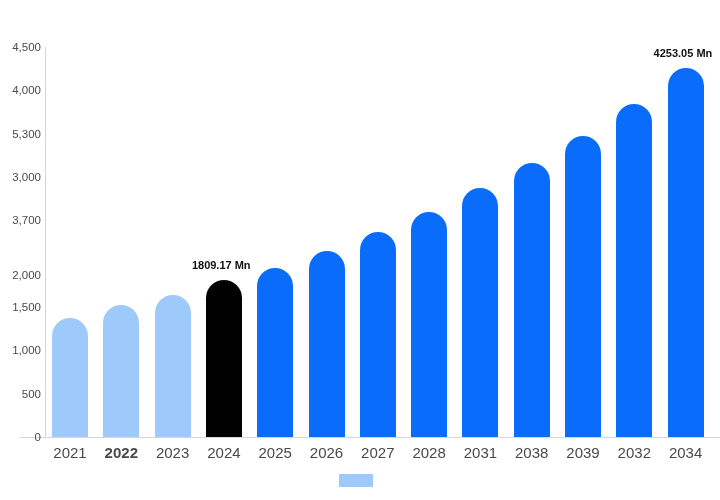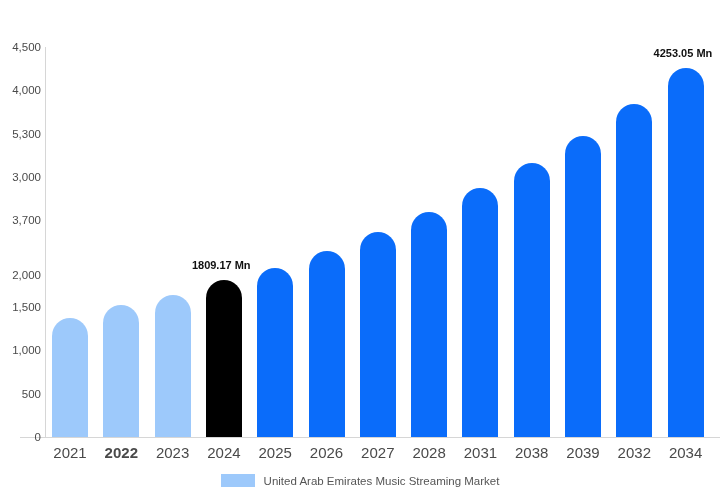--- a/index.html
+++ b/index.html
@@ -221,18 +221,17 @@
       <div class="x-tick" style="left: 401.1px;">2028</div>
       <div class="x-tick" style="left: 452.4px;">2031</div>
       <div class="x-tick" style="left: 503.7px;">2038</div>
       <div class="x-tick" style="left: 555px;">2039</div>
       <div class="x-tick" style="left: 606.3px;">2032</div>
       <div class="x-tick" style="left: 657.6px;">2034</div>
     </div>
 
   <div id="legend">
     <div id="legend-swatch"></div>
-    <div id="legend-label">United Arab Emirates Music Streaming Market</div>
   </div>
 
 <div class="data-label" style="top: 259.205px; left: 191.9px;">1809.17 Mn</div>
     <div class="data-label" style="top: 47.4023px; left: 653.6px;">4253.05 Mn</div>
   </div>
 
 </body></html>

